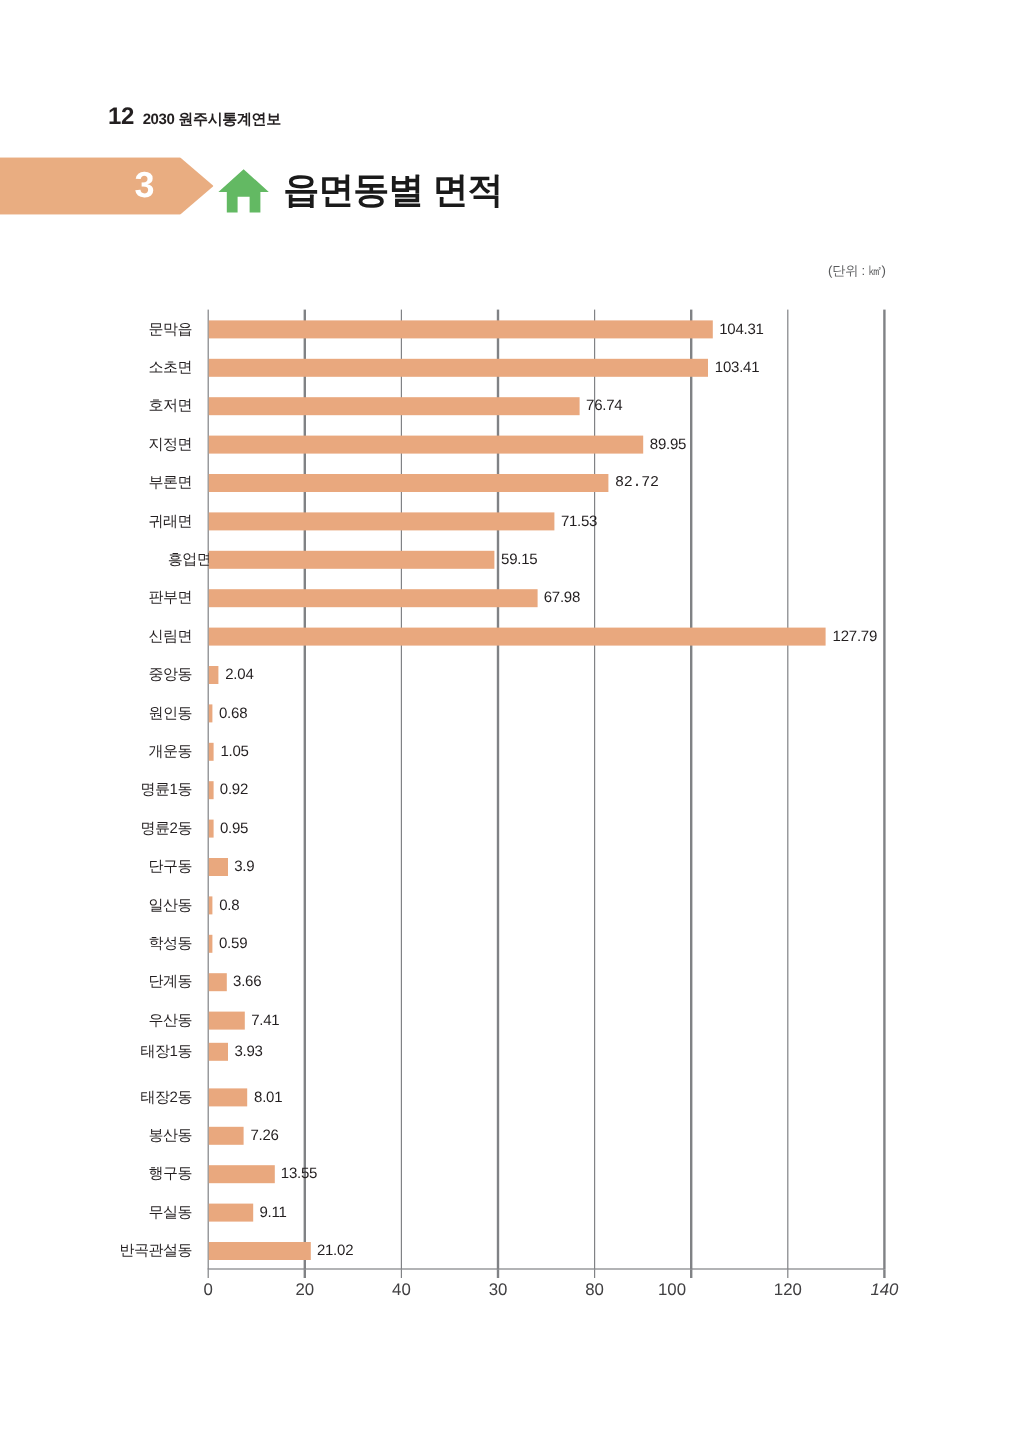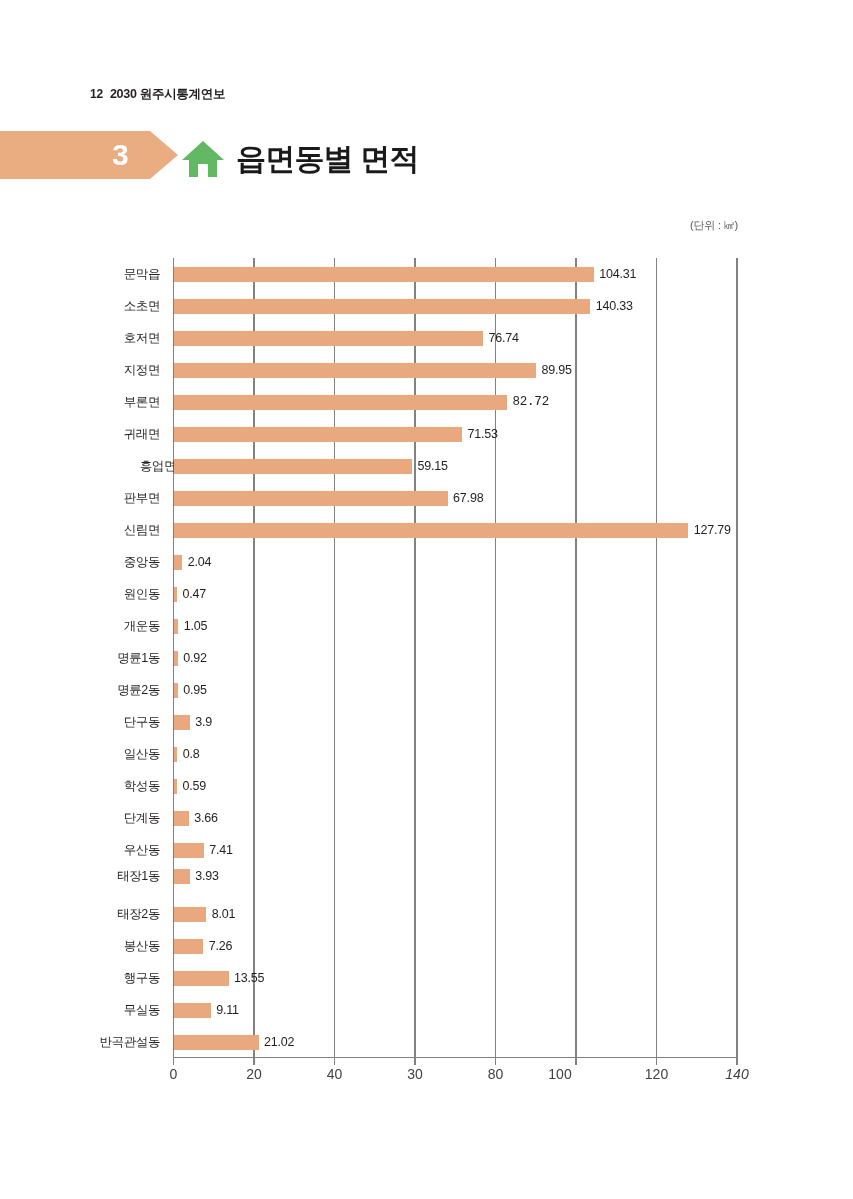--- a/index.html
+++ b/index.html
@@ -20,21 +20,21 @@
   #page-header {
     position: absolute;
     left: 90px;
     top: 86px;
     display: flex;
     align-items: baseline;
     gap: 7px;
     white-space: nowrap;
   }
   #page-number {
-    font-size: 12px;
+    font-size: 20px;
     font-weight: bold;
     color: #231f20;
     letter-spacing: -0.2px;
   }
   #header-title {
     font-size: 12.5px;
     font-weight: bold;
     color: #231f20;
     letter-spacing: -0.3px;
   }
@@ -205,21 +205,21 @@
     </div>
   <div id="bars">
       <div class="bar-row" style="top: 258px;">
         <div class="cat-label">문막읍</div>
         <div class="bar" style="width: 419.848px; background: rgb(233, 168, 126);"></div>
         <div class="bar-value" style="left: 599.348px;">104.31</div>
       </div>
       <div class="bar-row" style="top: 290px;">
         <div class="cat-label">소초면</div>
         <div class="bar" style="width: 416.225px; background: rgb(233, 168, 126);"></div>
-        <div class="bar-value" style="left: 595.725px;">140.33</div>
+        <div class="bar-value" style="left: 595.725px;">103.41</div>
       </div>
       <div class="bar-row" style="top: 322px;">
         <div class="cat-label">호저면</div>
         <div class="bar" style="width: 308.878px; background: rgb(233, 168, 126);"></div>
         <div class="bar-value" style="left: 488.378px;">76.74</div>
       </div>
       <div class="bar-row" style="top: 354px;">
         <div class="cat-label">지정면</div>
         <div class="bar" style="width: 362.049px; background: rgb(233, 168, 126);"></div>
         <div class="bar-value" style="left: 541.549px;">89.95</div>
@@ -250,21 +250,21 @@
         <div class="bar-value" style="left: 693.855px;">127.79</div>
       </div>
       <div class="bar-row" style="top: 546px;">
         <div class="cat-label">중앙동</div>
         <div class="bar" style="width: 8.211px; background: rgb(233, 168, 126);"></div>
         <div class="bar-value" style="left: 187.711px;">2.04</div>
       </div>
       <div class="bar-row" style="top: 578px;">
         <div class="cat-label">원인동</div>
         <div class="bar" style="width: 3px; background: rgb(233, 168, 126);"></div>
-        <div class="bar-value" style="left: 182.5px;">0.47</div>
+        <div class="bar-value" style="left: 182.5px;">0.68</div>
       </div>
       <div class="bar-row" style="top: 610px;">
         <div class="cat-label">개운동</div>
         <div class="bar" style="width: 4.22625px; background: rgb(233, 168, 126);"></div>
         <div class="bar-value" style="left: 183.726px;">1.05</div>
       </div>
       <div class="bar-row" style="top: 642px;">
         <div class="cat-label">명륜1동</div>
         <div class="bar" style="width: 3.703px; background: rgb(233, 168, 126);"></div>
         <div class="bar-value" style="left: 183.203px;">0.92</div>

